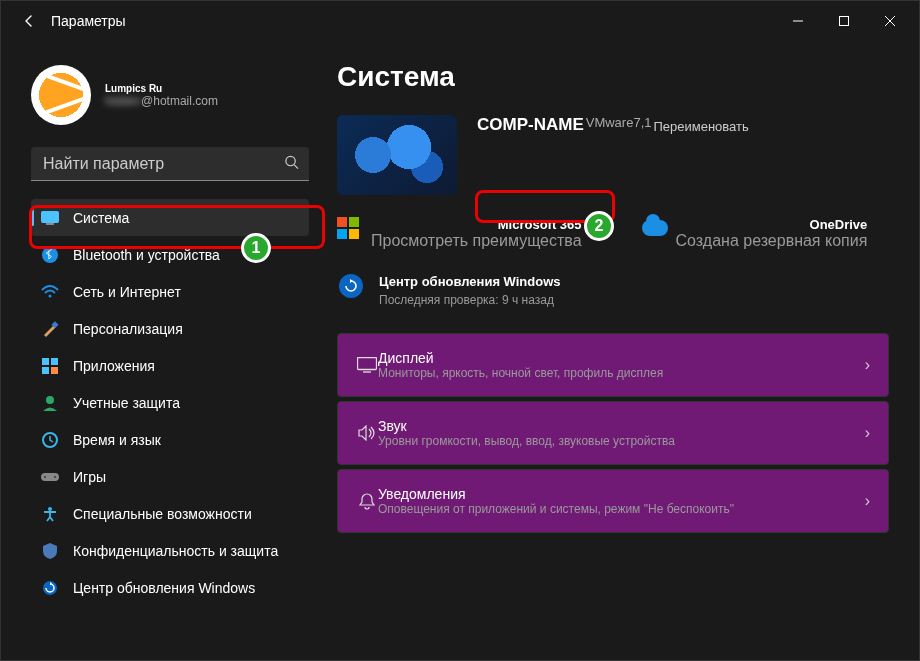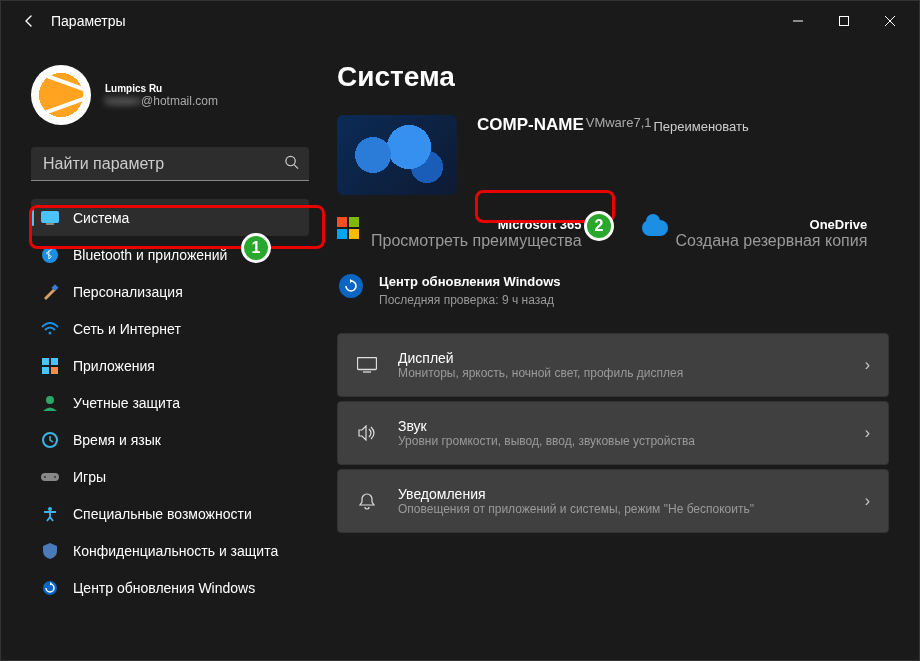--- a/index.html
+++ b/index.html
@@ -118,22 +118,22 @@
   .promo-title { font-size:13px; font-weight:600; }
   .promo-sub { font-size:16px; color:#9a9a9a; }
 
   .update-block { display:flex; gap:16px; align-items:flex-start; margin-bottom:26px; padding-left:2px;}
   .update-icon{ width:24px;height:24px;border-radius:50%;background:#0a66c2;display:flex;align-items:center;justify-content:center;}
   .update-title { font-size:13px; font-weight:600; line-height:1.3; }
   .update-sub { font-size:12px; color:#9a9a9a; margin-top:2px;}
 
   .cards { display:flex; flex-direction:column; gap:4px; }
   .card {
-    background:#404040; border:1px solid #333; border-radius:4px;
-    height:64px; display:flex; align-items:center; padding:0 18px; gap:20px;
+    background:#701a75; border:1px solid #333; border-radius:4px;
+    height:64px; display:flex; align-items:center; padding:0 18px; 
     cursor:pointer;
   }
   .card-icon { width:22px; color:#ddd; display:flex; align-items:center; justify-content:center;}
   .card-body { flex:1; }
   .card-title { font-size:14px; }
   .card-sub { font-size:12px; color:#9a9a9a; }
   .chevron { color:#ccc; font-size:16px; }
 </style>
 </head>
 <body>
@@ -198,40 +198,40 @@
           </span>
         <span>Система</span>
       </li>
       <li class="nav-item">
         <span class="nav-icon">
             <svg width="16" height="16">
               <circle cx="8" cy="8" r="8" fill="#1a8fe3"></circle>
               <path d="M8 3v10l3-3-6-4 6-4-3-3" fill="none" stroke="#fff" stroke-width="1" transform="translate(0 1) scale(0.85)"></path>
             </svg>
           </span>
-        <span>Bluetooth и приложений</span>
-      </li>
-      <li class="nav-item">
-        <span class="nav-icon">
-            <svg width="18" height="18">
-              <path d="M3 15 L13 5 L15 7 L5 17 Z" fill="#d9a066"></path>
-              <rect x="12" y="2" width="5" height="5" transform="rotate(45 14 4)" fill="#3a7bd5"></rect>
-            </svg>
-          </span>
-        <span>Персонализация</span>
+        <span>Bluetooth и устройства</span>
       </li>
       <li class="nav-item">
         <span class="nav-icon">
             <svg width="18" height="14" viewBox="0 0 18 14">
               <path d="M1 5 Q9 -3 17 5" fill="none" stroke="#1a8fe3" stroke-width="2"></path>
               <path d="M4 8 Q9 3 14 8" fill="none" stroke="#1a8fe3" stroke-width="2"></path>
               <circle cx="9" cy="11" r="1.5" fill="#1a8fe3"></circle>
             </svg>
           </span>
         <span>Сеть и Интернет</span>
+      </li>
+      <li class="nav-item">
+        <span class="nav-icon">
+            <svg width="18" height="18">
+              <path d="M3 15 L13 5 L15 7 L5 17 Z" fill="#d9a066"></path>
+              <rect x="12" y="2" width="5" height="5" transform="rotate(45 14 4)" fill="#3a7bd5"></rect>
+            </svg>
+          </span>
+        <span>Персонализация</span>
       </li>
       <li class="nav-item">
         <span class="nav-icon">
             <svg width="16" height="16">
               <rect width="7" height="7" fill="#4cc2ff"></rect>
               <rect x="9" width="7" height="7" fill="#4cc2ff"></rect>
               <rect y="9" width="7" height="7" fill="#4cc2ff"></rect>
               <rect x="9" y="9" width="7" height="7" fill="#ff8c42"></rect>
             </svg>
           </span>

